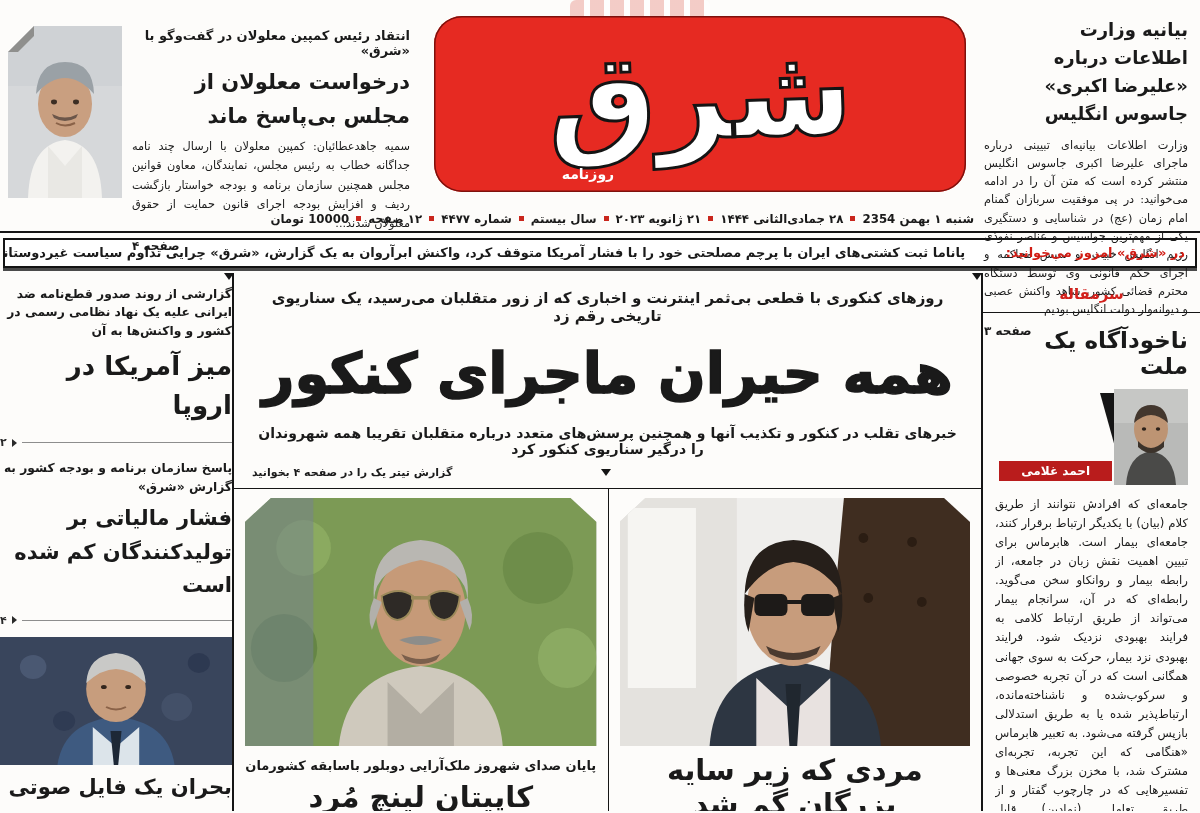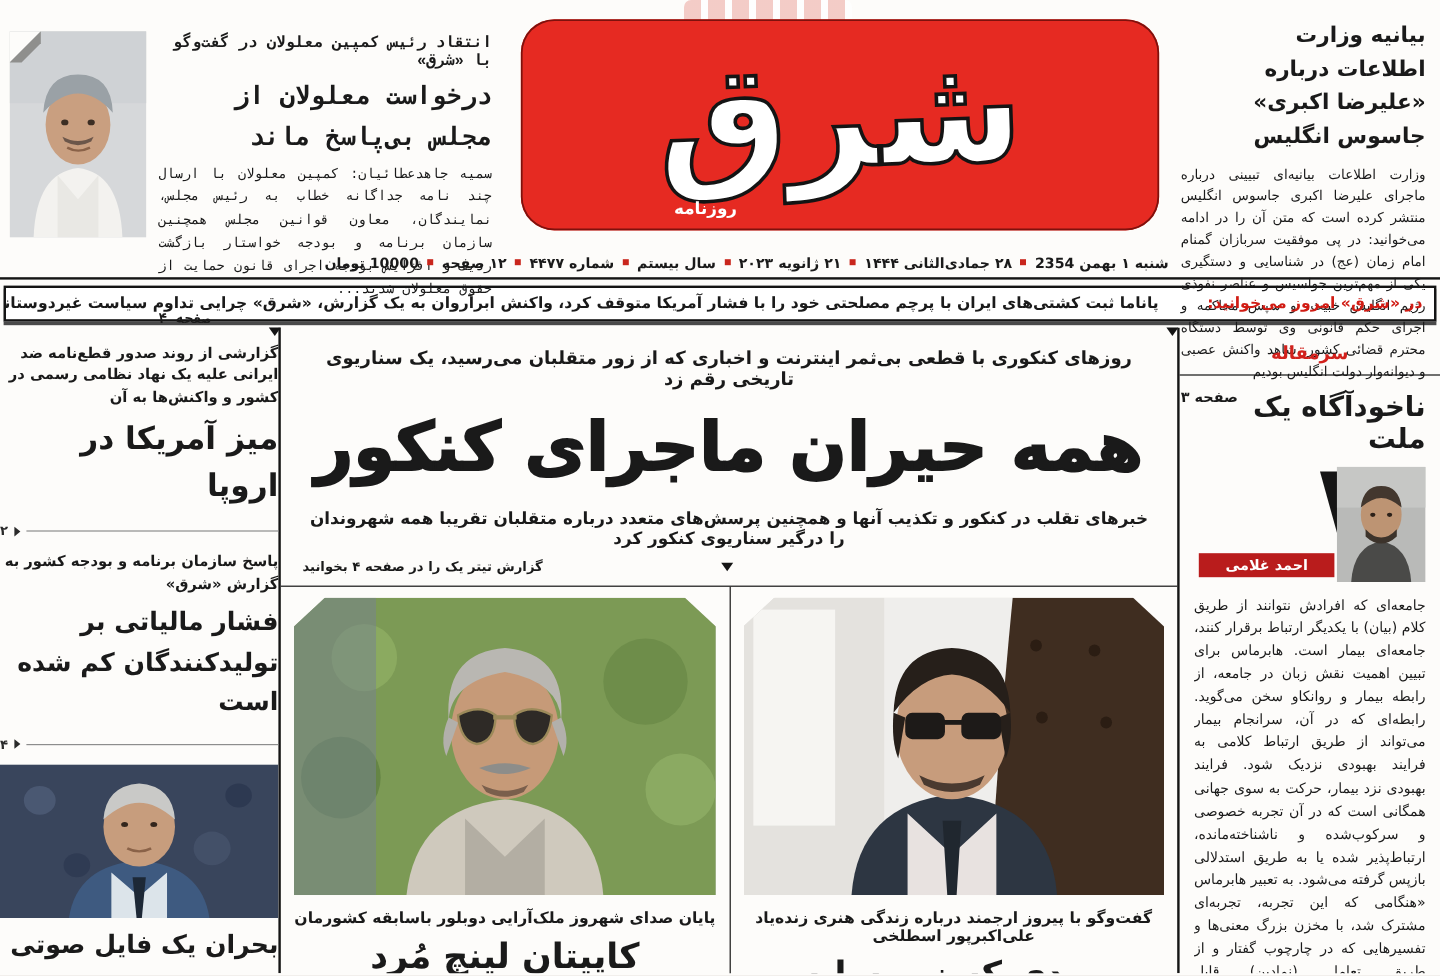--- a/index.html
+++ b/index.html
@@ -26,21 +26,21 @@
     -webkit-text-stroke:3px #141414; transform:rotate(-2deg);
   }
   .logo-sub { position:absolute; bottom:10px; left:24%; color:#fff; font-size:14px; font-weight:bold; letter-spacing:1px; }
   .logo-ghost {
     position:absolute; top:0; left:148px; width:140px; height:30px; border-radius:6px;
     background:repeating-linear-gradient(90deg,#f0bcb6 0 14px,#fff 14px 20px); opacity:.75;
   }
   .dateline { position:absolute; bottom:5px; right:0; left:0; text-align:center; font-size:11.8px; font-weight:bold; white-space:nowrap; }
   .dl-sep { display:inline-block; width:5px; height:5px; background:#c9261d; margin:0 7px 2px; vertical-align:middle; }
   .tl-article { flex:1; display:flex; gap:10px; padding:26px 12px 0 8px; }
-  .tl-text { flex:1; padding-top:2px;font-family:Liberation Mono, monospace; }
+  .tl-text { flex:1; padding-top:2px; }
   .tl-kicker { font-size:13px; font-weight:bold; text-align:right; }
   .tl-headline { font-size:21px; font-weight:bold; line-height:1.6; text-align:right; margin-top:8px; }
   .tl-body { font-size:11.3px; line-height:1.7; text-align:justify; margin-top:4px; }
   .tl-page { font-size:12px; font-weight:bold; text-align:left; margin-top:6px; }
   .tl-photo { width:114px; height:172px; flex:none; position:relative; }
   .tl-photo svg { width:100%; height:100%; display:block; }
   
   .ticker {
     margin:5px 3px; border:2px solid #141414; box-shadow:0 3px 0 #4a4a4a;
     padding:5px 10px 6px; text-align:center; font-size:13px; font-weight:bold;
@@ -192,21 +192,20 @@
               <ellipse cx="178" cy="110" rx="48" ry="58" fill="#c79c7c"></ellipse>
               <path d="M128 96 Q130 44 178 42 Q226 44 228 96 Q206 66 178 64 Q150 66 128 96 Z" fill="#261f1a"></path>
               <path d="M128 96 Q126 120 132 134 L138 100 Z" fill="#261f1a"></path>
               <path d="M228 96 Q230 120 224 134 L218 100 Z" fill="#261f1a"></path>
               <rect x="138" y="96" width="34" height="22" rx="6" fill="#1d1a18"></rect>
               <rect x="186" y="96" width="34" height="22" rx="6" fill="#1d1a18"></rect>
               <rect x="170" y="102" width="18" height="4" fill="#1d1a18"></rect>
               <path d="M150 148 Q178 162 206 148 L202 156 Q178 168 154 156 Z" fill="#4a3a30"></path>
             </svg>
           </div>
-          <div class="pa-kicker">گفت‌وگو با پیروز ارجمند درباره زندگی هنری زنده‌یاد علی‌اکبرپور اسطلخی</div>
           <div class="pa-headline">مردی که زیر سایه بزرگان گم شد</div>
         </div>
 
         <div class="photo-article">
           <div class="pa-frame">
             <svg viewBox="0 0 360 248" preserveAspectRatio="none">
               <rect width="360" height="248" fill="#7c9a55"></rect>
               <circle cx="60" cy="50" r="28" fill="#8fae63" opacity="0.8"></circle>
               <circle cx="300" cy="70" r="36" fill="#6a8a47" opacity="0.8"></circle>
               <circle cx="330" cy="160" r="30" fill="#91b068" opacity="0.7"></circle>

